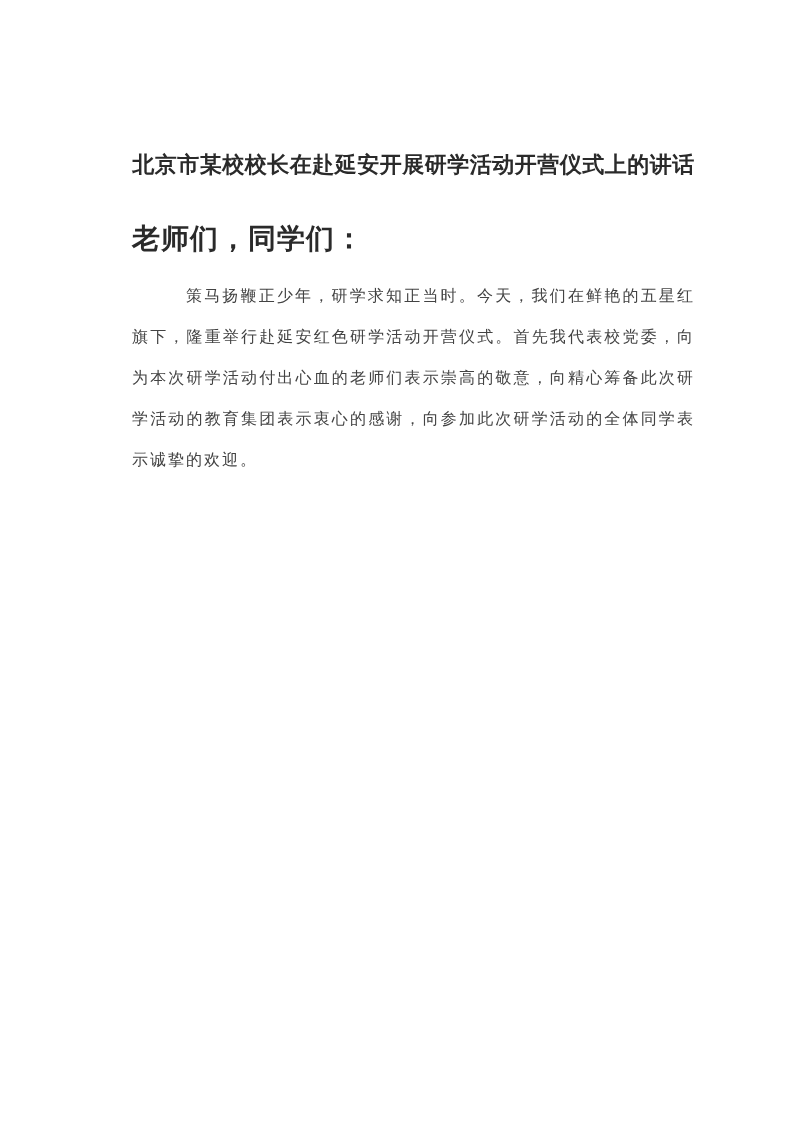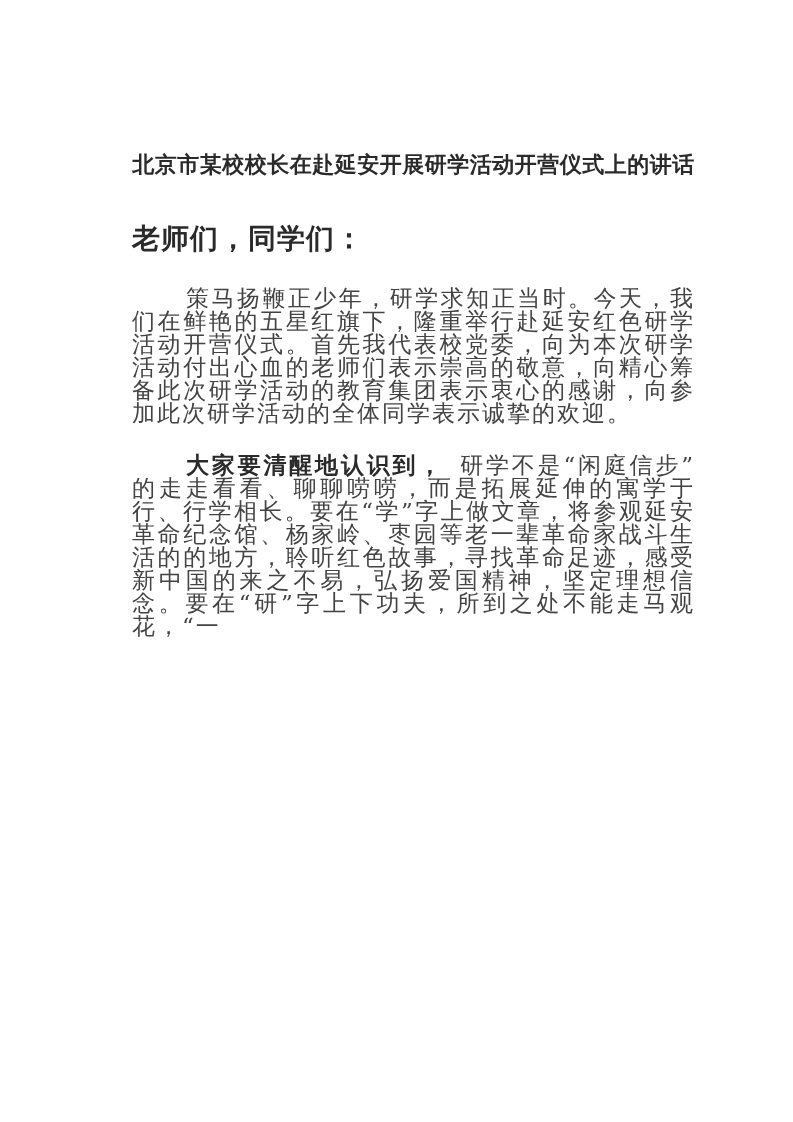--- a/index.html
+++ b/index.html
@@ -35,23 +35,22 @@
   }
   .salutation {
     margin-top: 17px;
     font-size: 28px;
     font-weight: bold;
     line-height: 41px;
     color: var(--bold-text);
     letter-spacing: 1px;
   }
   .para {
-    margin-top: 12px;
-    font-size: 23px;
-    line-height: 23px;
+    font-size: 16px;
+    line-height: 41px;
     letter-spacing: 2px;
     color: var(--text);
     text-align: justify;
     text-indent: 46px;
     word-break: break-all;
   }
   .para .lead-bold {
     font-weight: bold;
     color: var(--bold-text);
   }
@@ -62,16 +61,15 @@
 <div class="page">
   <div class="content">
 
     <div class="doc-title">北京市某校校长在赴延安开展研学活动开营仪式上的讲话</div>
 
     <div class="salutation">老师们，同学们：</div>
 
     <p class="para"><span>策马扬鞭正少年，研学求知正当时。今天，我们在鲜艳的五星红旗下，隆重举行赴延安红色研学活动开营仪式。首先我代表校党委，向为本次研学活动付出心血的老师们表示崇高的敬意，向精心筹备此次研学活动的教育集团表示衷心的感谢，向参加此次研学活动的全体同学表示诚挚的欢迎。</span></p>
 
 
-    <p class="para"><span class="lead-bold">大家要清醒地认识到，</span><span>研学不是“闲庭信步”的走走看看、聊聊唠唠，而是拓展延伸的寓学于行、行学相长。要在“学”字上做文章，将参观延安革命纪念馆、杨家岭、枣园等老一辈革命家战斗生活的的地方，聆听红色故事，寻找革命足迹，感受新中国的来之不易，弘扬爱国精神，坚定理想信念。要在“研”字上下功夫，所到之处不能走马观花，“一</span></p>
 
   </div>
 </div>
 
 </body></html>

